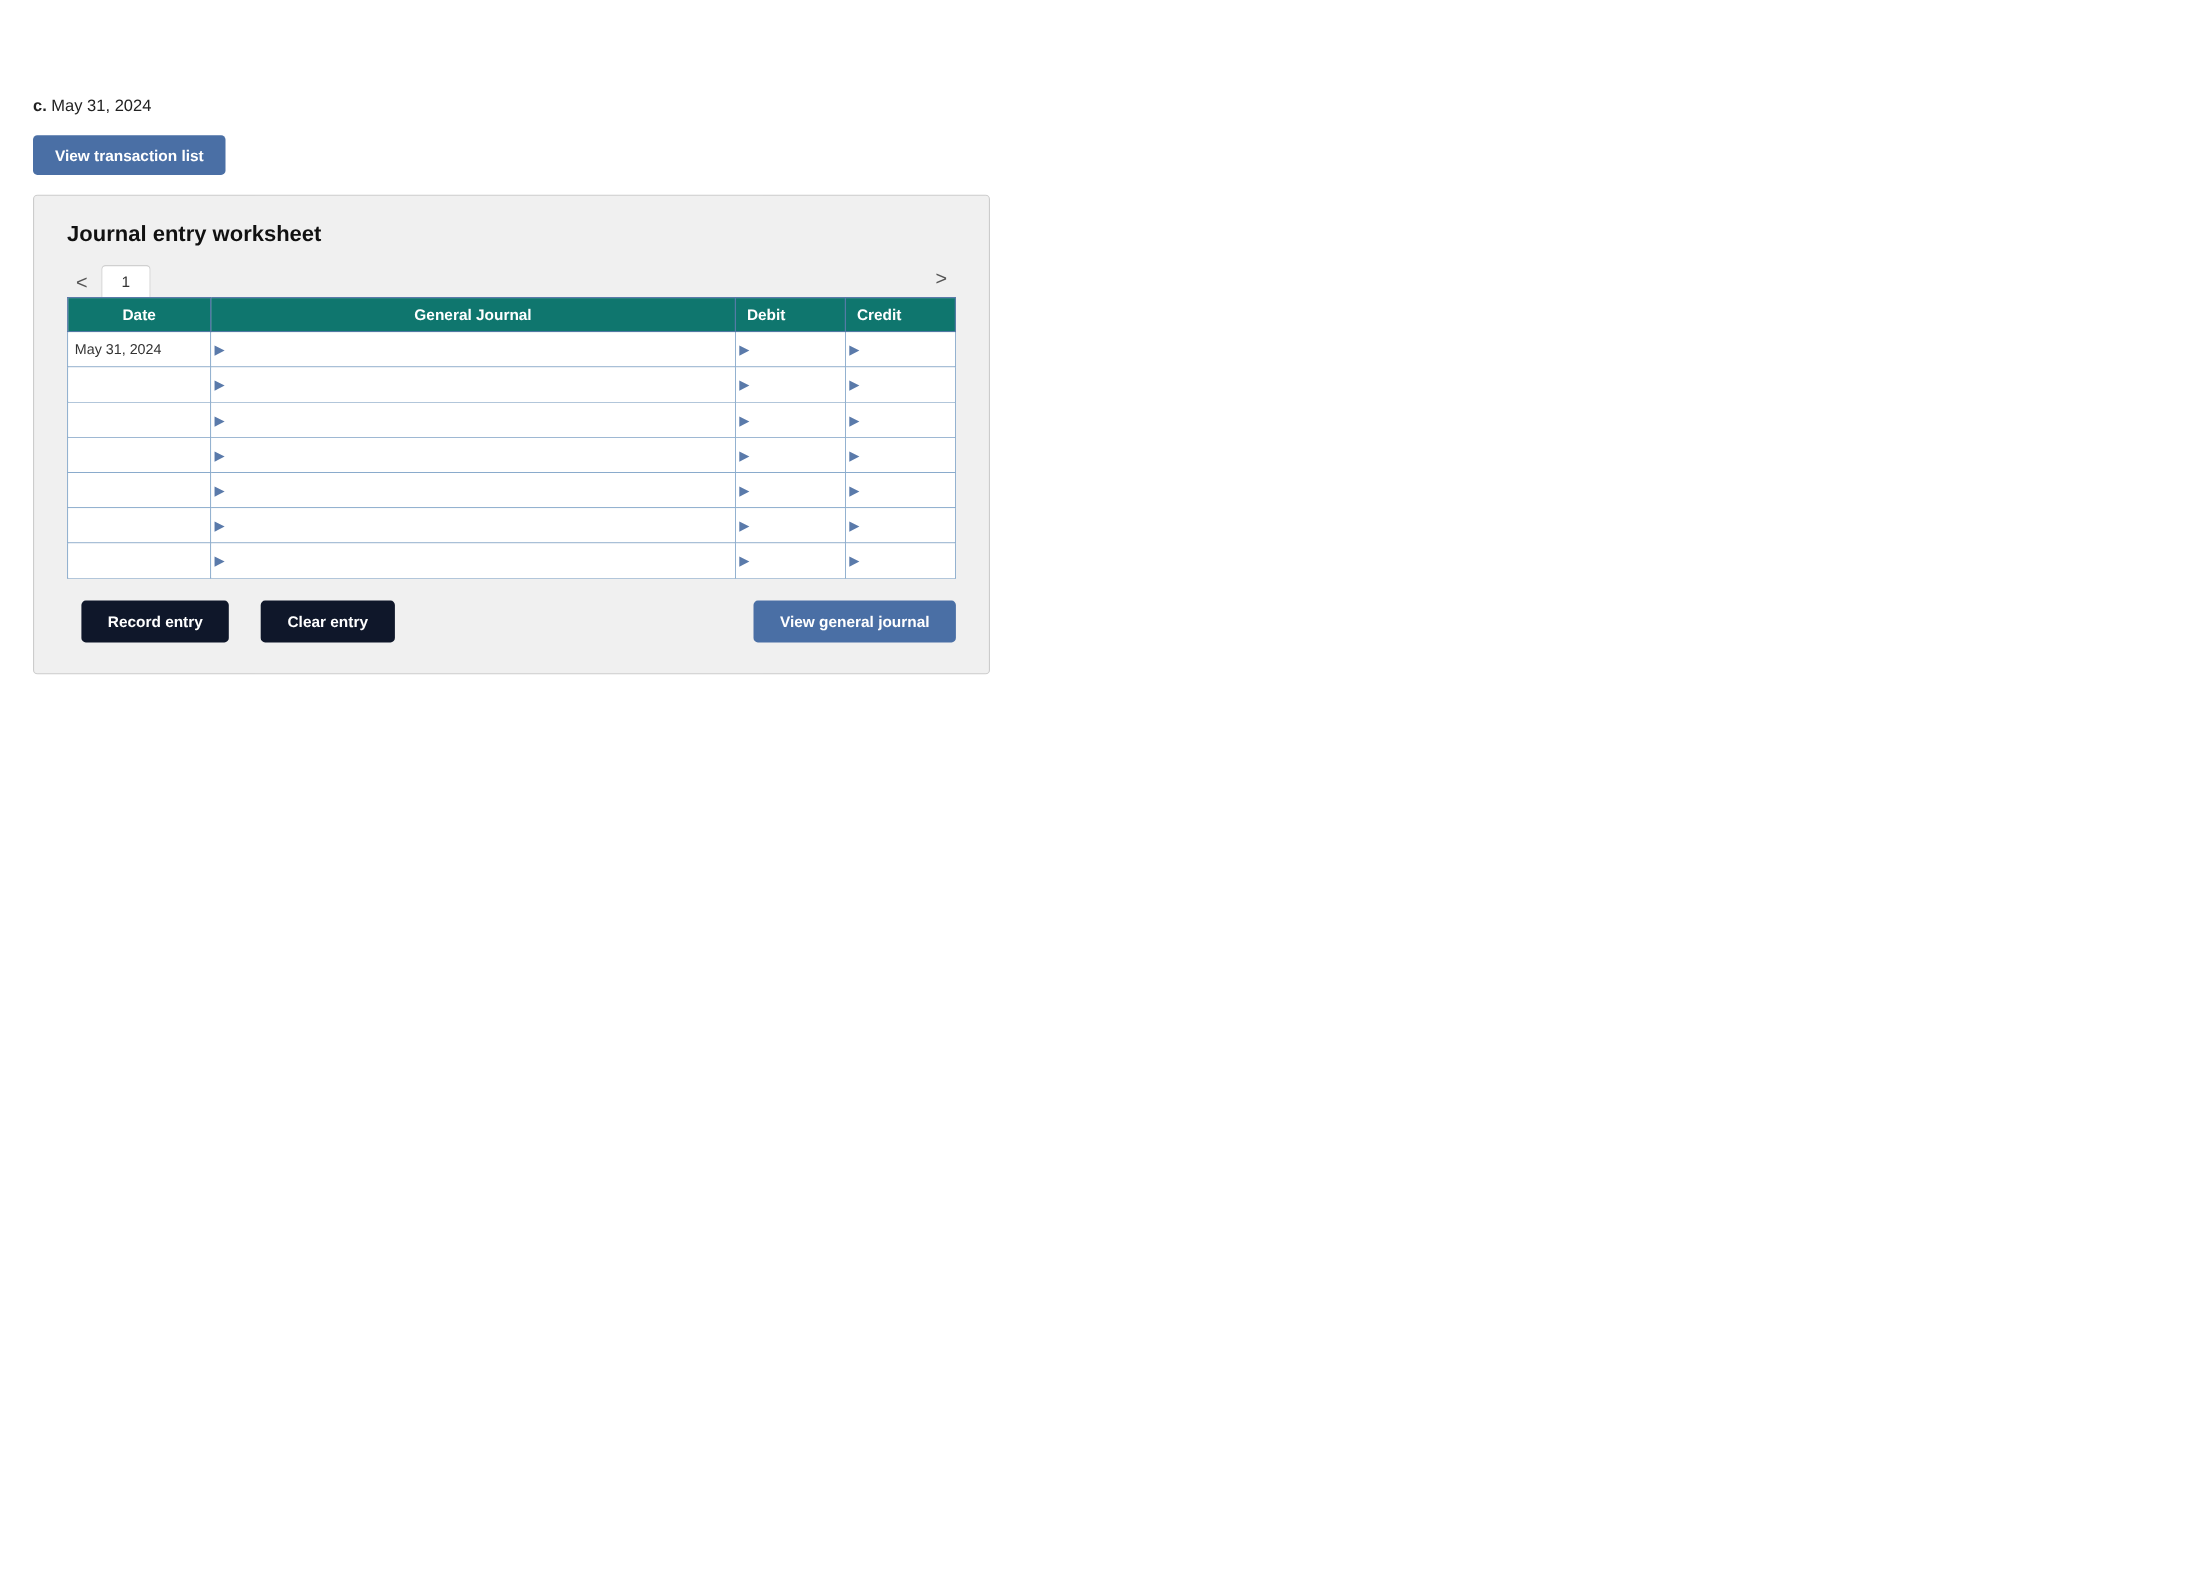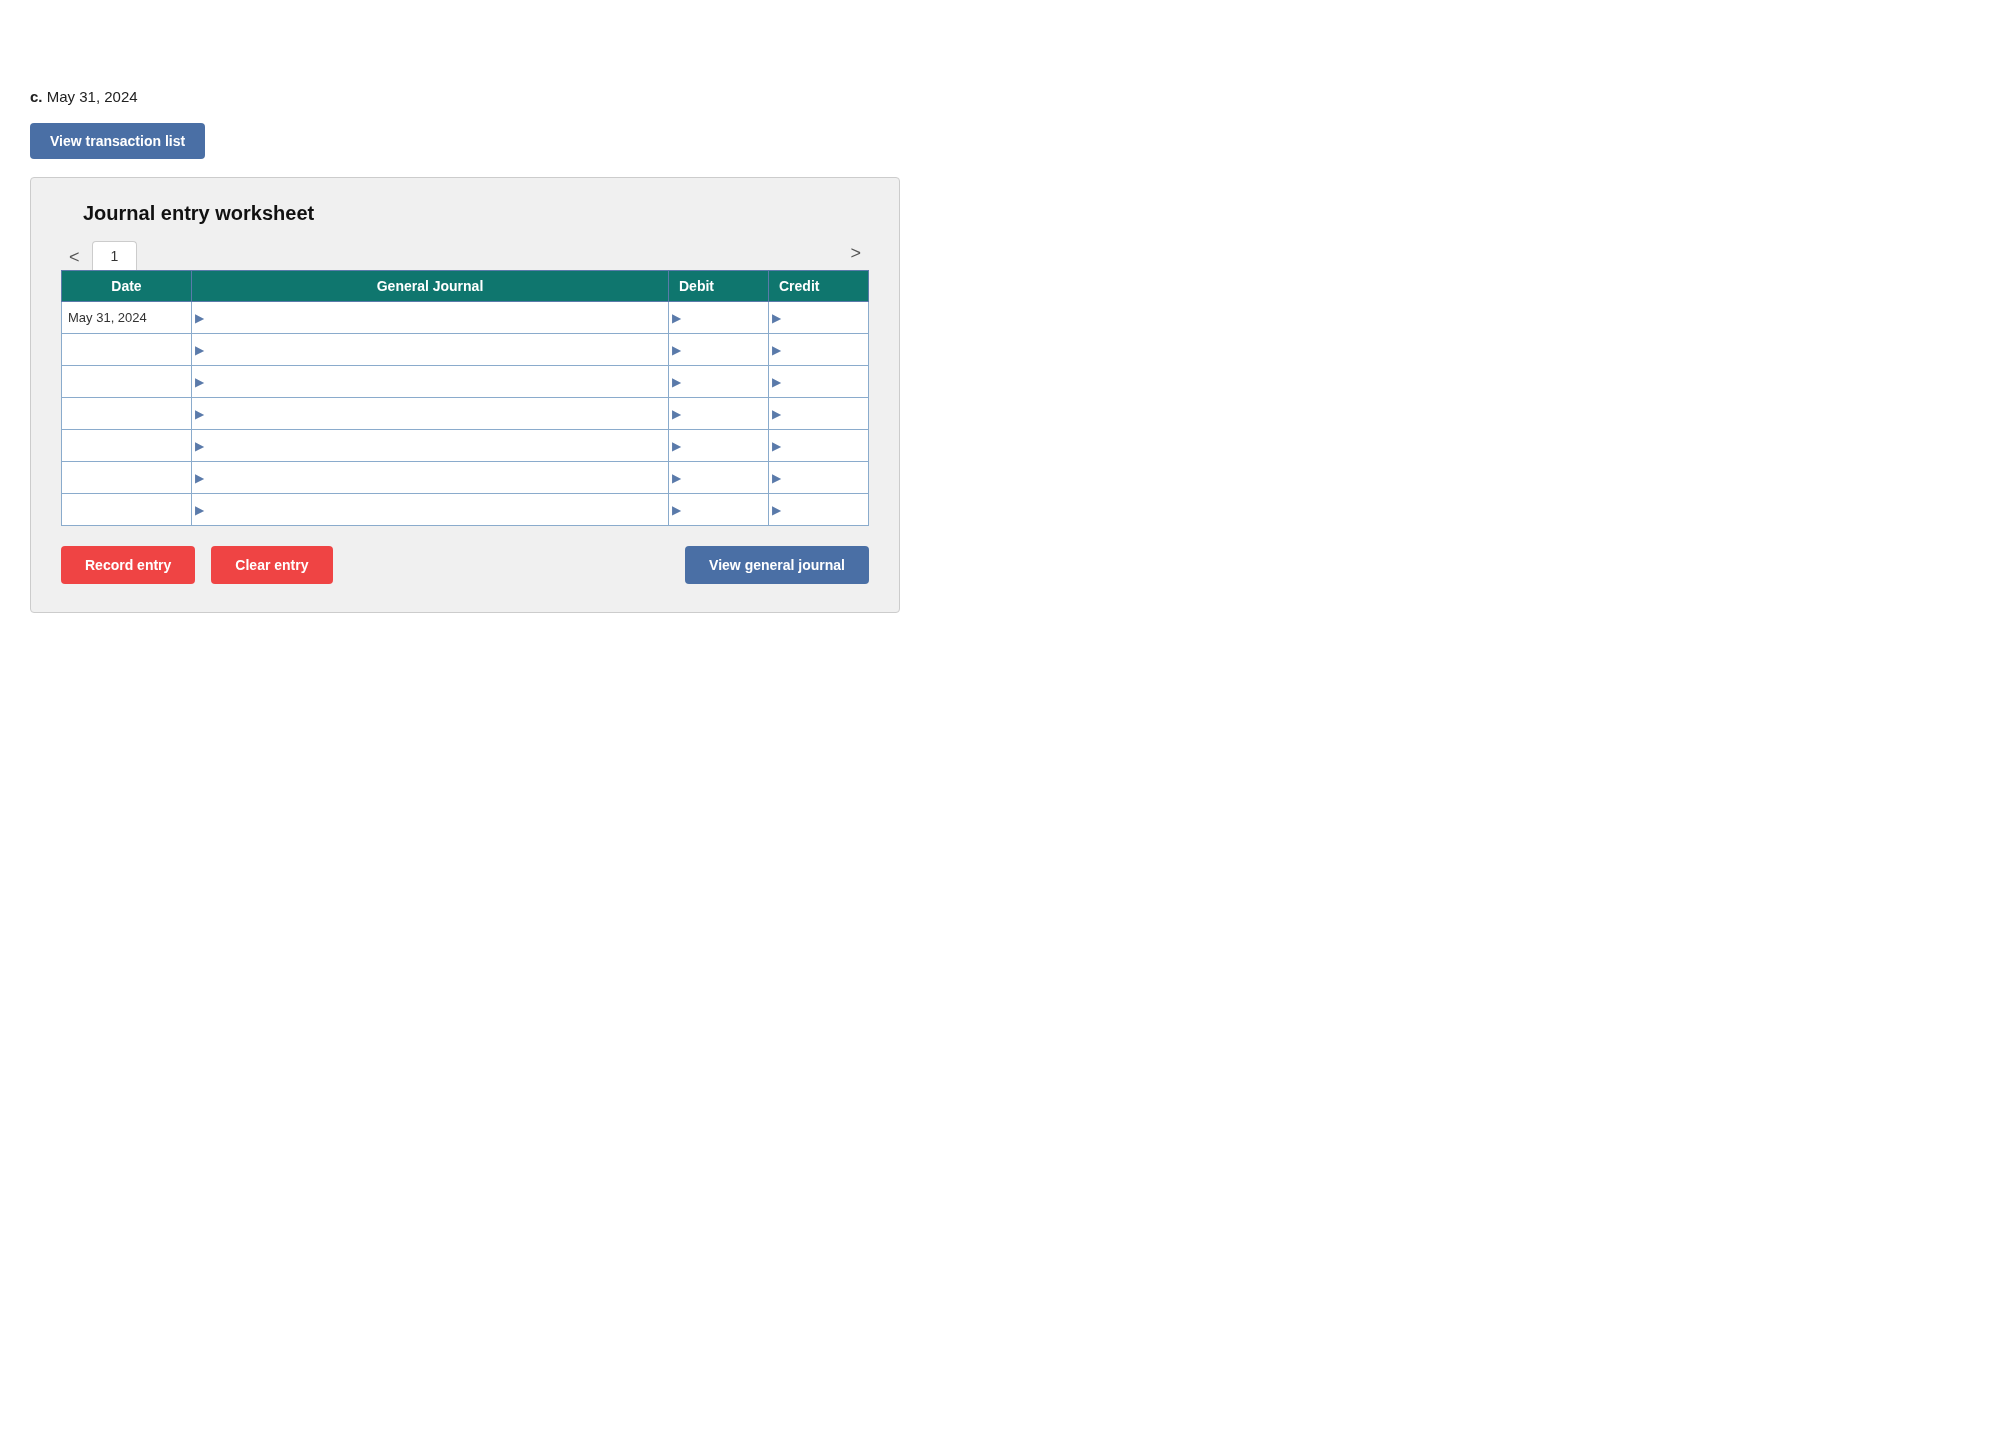--- a/index.html
+++ b/index.html
@@ -47,21 +47,20 @@
       padding: 24px 30px 28px 30px;
       max-width: 870px;
       position: relative;
     }
 
     .worksheet-title {
       font-size: 20px;
       font-weight: bold;
       margin-bottom: 16px;
       color: #111;
-      margin-left: 22px;
     }
 
     .tab-nav {
       display: flex;
       align-items: flex-end;
       margin-bottom: 0;
       position: relative;
     }
 
     .chevron-btn {
@@ -188,29 +187,30 @@
     }
 
     
     .buttons-row {
       display: flex;
       align-items: center;
       gap: 16px;
     }
 
     .action-btn {
-      background-color: #ef4444;
+      background-color: #0f172a;
       color: #ffffff;
       border: none;
       padding: 11px 24px;
       font-size: 14px;
       font-weight: bold;
       border-radius: 4px;
       cursor: pointer;
       white-space: nowrap;
+      margin-left: 13px;
     }
 
     .btn-spacer {
       flex: 1;
     }
 
     .view-general-btn {
       background-color: #4a6fa5;
       color: #ffffff;
       border: none;

